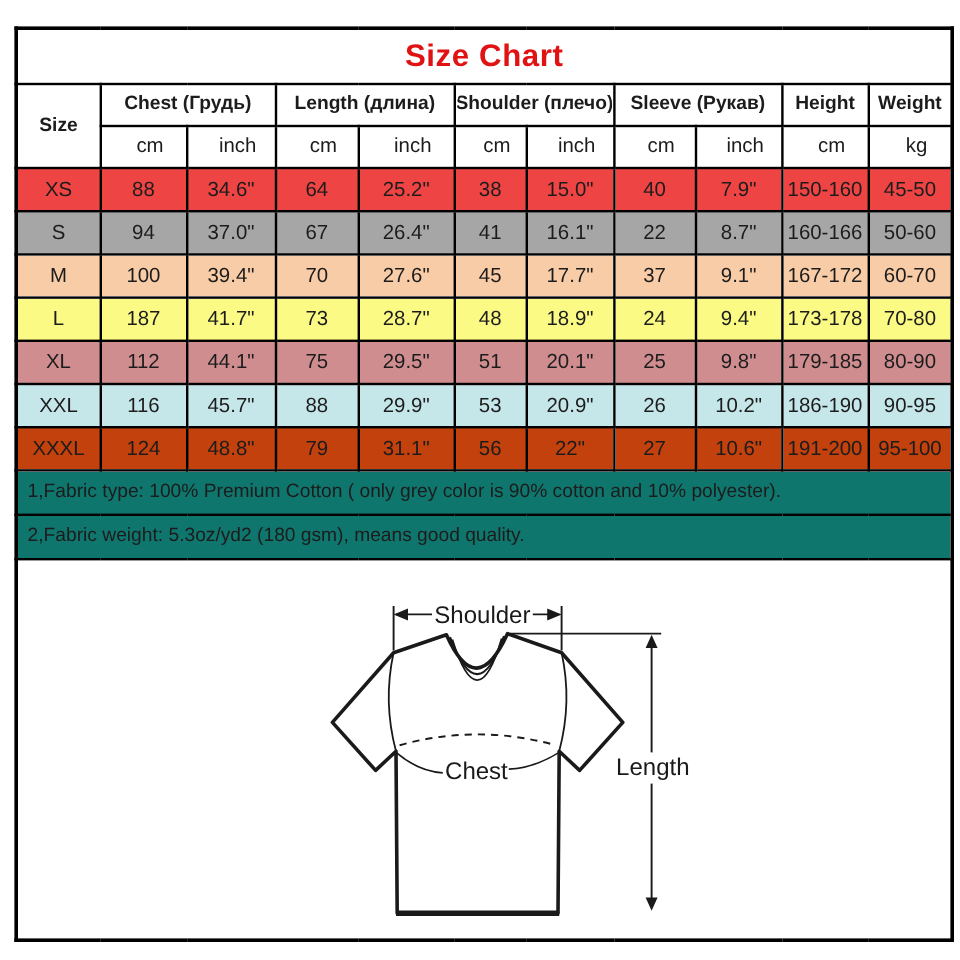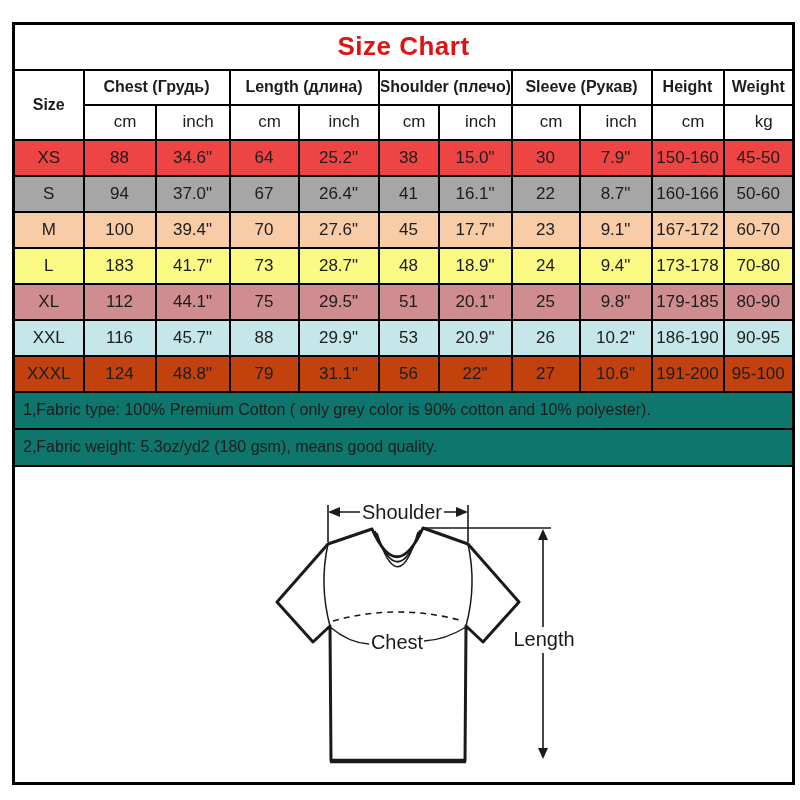--- a/index.html
+++ b/index.html
@@ -78,21 +78,21 @@
     </thead>
     <tbody class="data">
         <tr style="background: #ef4444;">
           <td>XS</td>
           <td>88</td>
           <td>34.6"</td>
           <td>64</td>
           <td>25.2"</td>
           <td>38</td>
           <td>15.0"</td>
-          <td>30</td>
+          <td>40</td>
           <td>7.9"</td>
           <td>150-160</td>
           <td>45-50</td>
         </tr>
         <tr style="background: rgb(166, 166, 166);">
           <td>S</td>
           <td>94</td>
           <td>37.0"</td>
           <td>67</td>
           <td>26.4"</td>
@@ -104,28 +104,28 @@
           <td>50-60</td>
         </tr>
         <tr style="background: rgb(248, 204, 166);">
           <td>M</td>
           <td>100</td>
           <td>39.4"</td>
           <td>70</td>
           <td>27.6"</td>
           <td>45</td>
           <td>17.7"</td>
-          <td>23</td>
+          <td>37</td>
           <td>9.1"</td>
           <td>167-172</td>
           <td>60-70</td>
         </tr>
         <tr style="background: rgb(250, 250, 132);">
           <td>L</td>
-          <td>183</td>
+          <td>187</td>
           <td>41.7"</td>
           <td>73</td>
           <td>28.7"</td>
           <td>48</td>
           <td>18.9"</td>
           <td>24</td>
           <td>9.4"</td>
           <td>173-178</td>
           <td>70-80</td>
         </tr>

